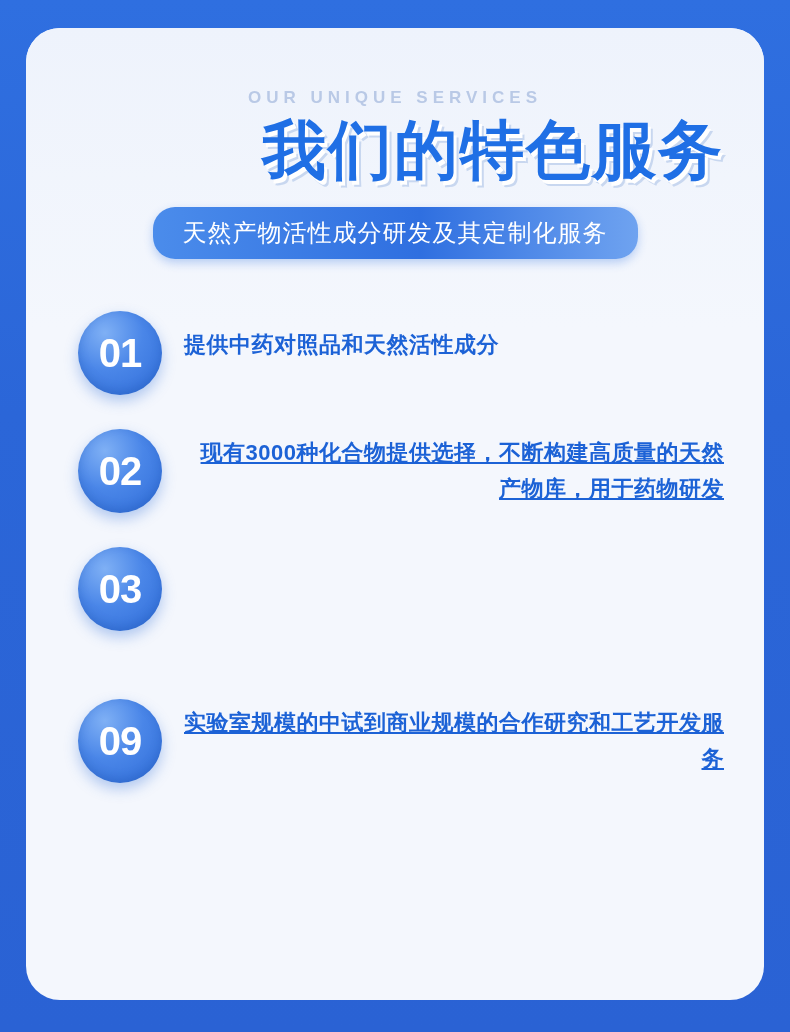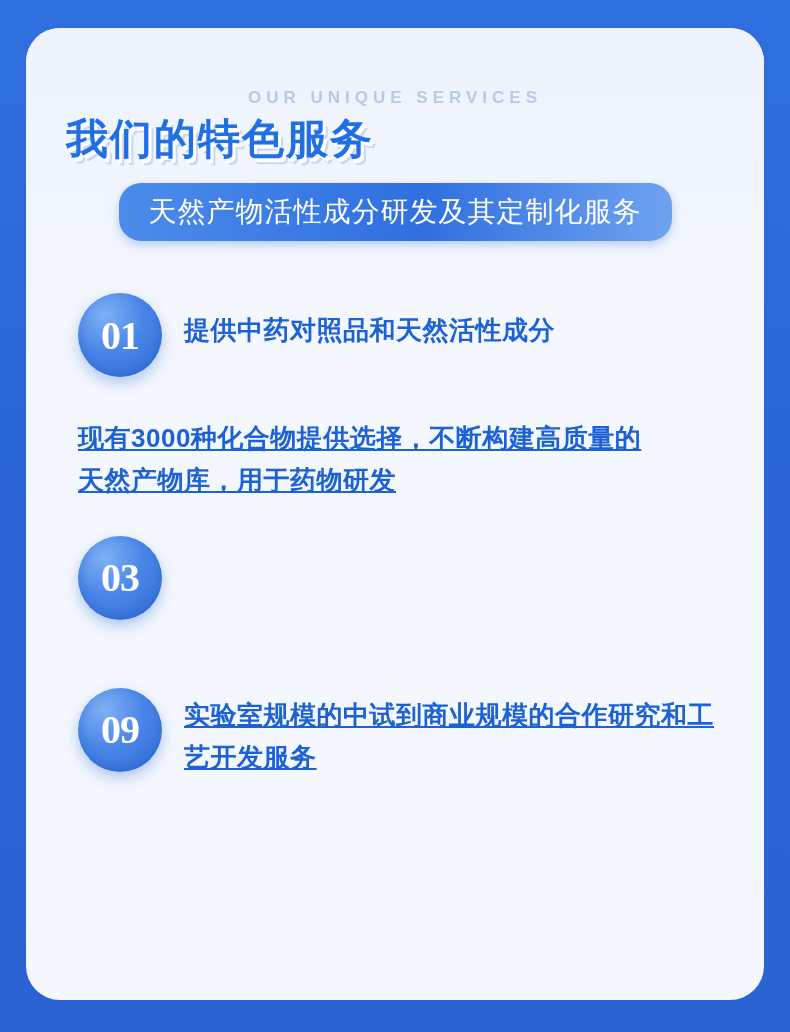--- a/index.html
+++ b/index.html
@@ -45,40 +45,40 @@
     position: relative;
     text-align: center;
     color: #b9c9e6;
     font-size: 17px;
     font-weight: bold;
     letter-spacing: 5px;
     margin: 0 0 8px 0;
   }
   .headline {
     position: relative;
-    text-align: left;
-    font-size: 42px;
+    text-align: right;
+    font-size: 64px;
     font-weight: bold;
     color: #1f6fe5;
     letter-spacing: 2px;
     line-height: 1.08;
     margin: 0 0 22px 0;
     text-shadow: 3px 4px 0 #ffffff, 5px 6px 0 rgba(150,180,225,0.45);
   }
   .subtitle-wrap {
     position: relative;
     display: flex;
     justify-content: center;
     margin-bottom: 52px;
   }
   .subtitle {
     display: inline-block;
     background: linear-gradient(90deg, #4b8ceb 0%, #2f6fe0 55%, #6fa3f0 100%);
     color: #ffffff;
-    font-size: 28px;
+    font-size: 24px;
     letter-spacing: 1px;
     padding: 10px 30px;
     border-radius: 22px;
     box-shadow: 0 4px 10px rgba(47,111,224,0.30);
     white-space: nowrap;
   }
 
   
   .list {
     position: relative;
@@ -99,30 +99,31 @@
     border-radius: 50%;
     background: radial-gradient(circle at 32% 26%, #7fb0f5 0%, #4a86e8 45%, #2f6cd8 100%);
     color: #ffffff;
     font-size: 40px;
     font-weight: bold;
     letter-spacing: -1px;
     display: flex;
     align-items: center;
     justify-content: center;
     box-shadow: 0 6px 14px rgba(47,108,216,0.35), inset 0 -4px 10px rgba(20,70,160,0.25);
-    font-family: Liberation Serif, serif;
+    font-family: Liberation Sans, sans-serif;
   }
   .item-text {
     padding-top: 16px;
     color: #1c62d6;
-    font-size: 26px;
+    font-size: 22px;
     font-weight: bold;
     line-height: 1.62;
     letter-spacing: 0.5px;
     max-width: 575px;
+    text-align: right;
   }
   .item.two-line .item-text { padding-top: 6px; text-decoration: underline; }
 </style>
 </head>
 <body>
 
 <div class="poster">
   <div class="card">
 
     <div class="eyebrow">OUR UNIQUE SERVICES</div>
@@ -133,20 +134,21 @@
     </div>
 
     <div class="list">
 
       <div class="item">
         <div class="badge">01</div>
         <div class="item-text">提供中药对照品和天然活性成分</div>
       </div>
 
       <div class="item two-line">
+        <div class="badge">02</div>
         <div class="item-text">现有3000种化合物提供选择，不断构建高质量的天然产物库，用于药物研发</div>
       </div>
 
       <div class="item">
         <div class="badge">03</div>
       </div>
 
       <div class="item">
       </div>
 

